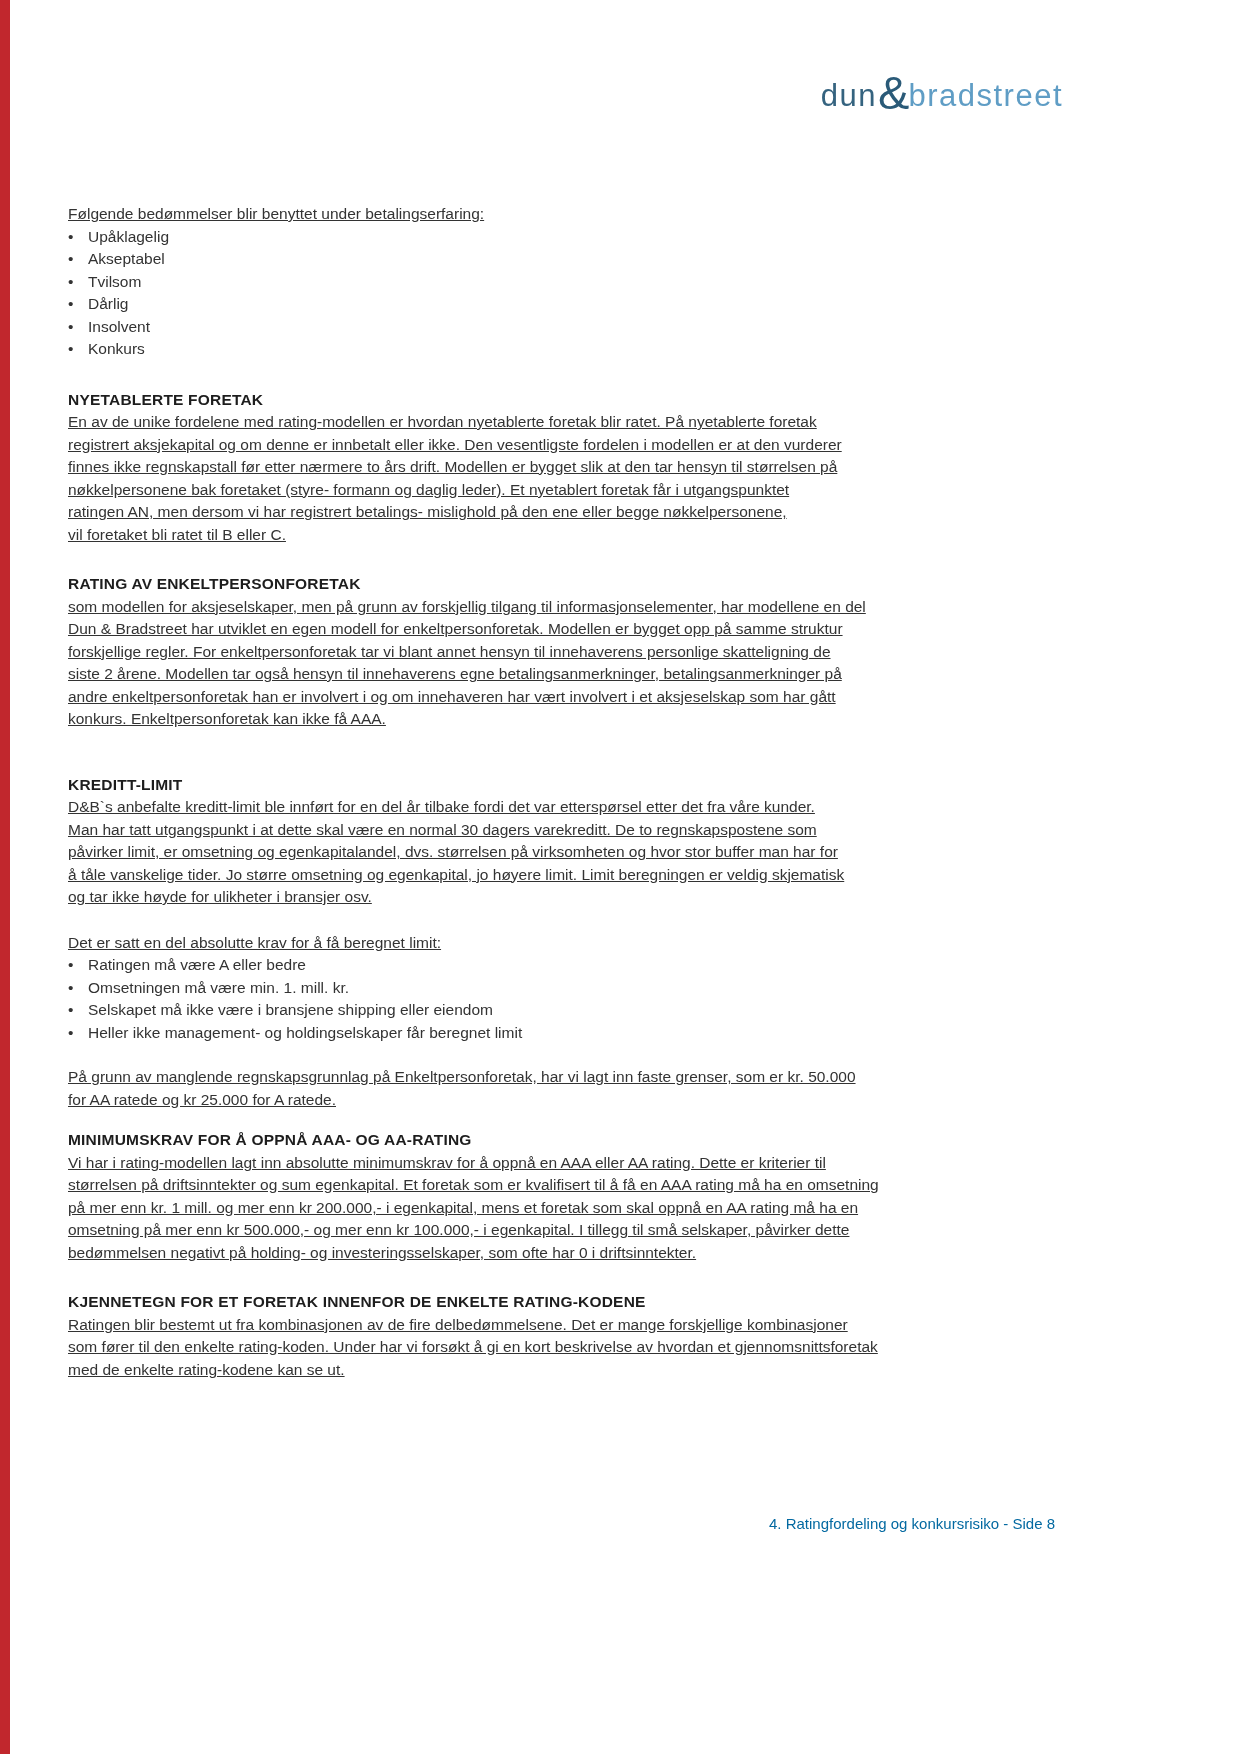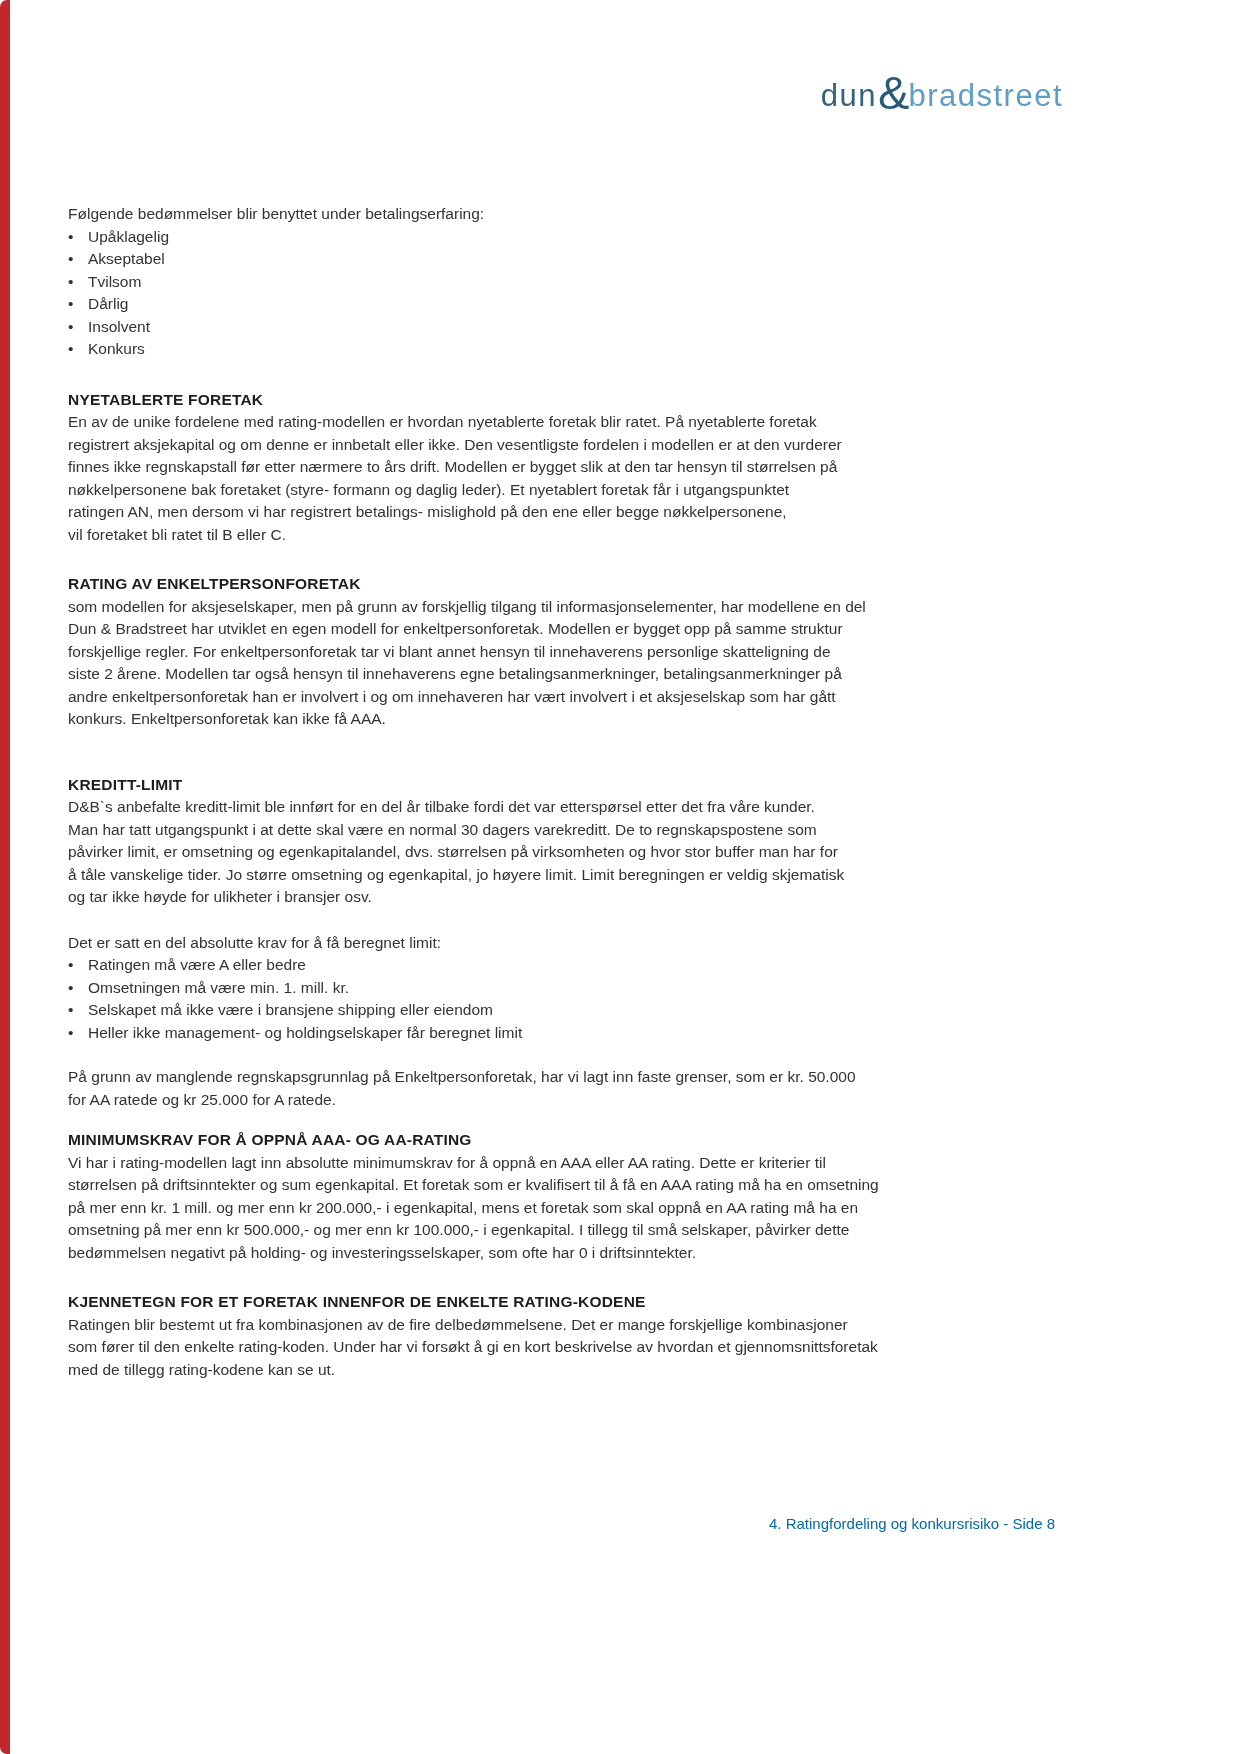--- a/index.html
+++ b/index.html
@@ -3,21 +3,20 @@
 <meta charset="utf-8">
 <style>
   html,body{margin:0;padding:0;background:#ffffff;}
   .page{
     position:relative;
     width:1241px;
     height:1754px;
     background:#ffffff;
     font-family:"Liberation Sans","DejaVu Sans",sans-serif;
     overflow:hidden;
-    border-radius:7px;
   }
   .red-stripe{
     position:absolute;
     left:0;top:0;
     width:10px;height:1754px;
     background:#c1272d;
   }
   .logo{
     position:absolute;
     top:68px;
@@ -46,21 +45,21 @@
   }
   .content{
     position:absolute;
     left:68px;
     top:203px;
     width:1000px;
     font-size:15.5px;
     line-height:22.5px;
     color:#333333;
   }
-  .line{white-space:pre;}
+  .line{white-space:pre;text-decoration:underline;}
   .heading{
     font-weight:bold;
     color:#1d1d1d;
     letter-spacing:0.2px;
     white-space:pre;
   }
   ul.bullets{
     margin:0;padding:0;list-style:none;
   }
   ul.bullets li{white-space:pre;}
@@ -164,20 +163,20 @@
       <div class="line">størrelsen på driftsinntekter og sum egenkapital. Et foretak som er kvalifisert til å få en AAA rating må ha en omsetning</div>
       <div class="line">på mer enn kr. 1 mill. og mer enn kr 200.000,- i egenkapital, mens et foretak som skal oppnå en AA rating må ha en</div>
       <div class="line">omsetning på mer enn kr 500.000,- og mer enn kr 100.000,- i egenkapital. I tillegg til små selskaper, påvirker dette</div>
       <div class="line">bedømmelsen negativt på holding- og investeringsselskaper, som ofte har 0 i driftsinntekter.</div>
     </section>
 
     <section class="mt-sec5">
       <div class="heading">KJENNETEGN FOR ET FORETAK INNENFOR DE ENKELTE RATING-KODENE</div>
       <div class="line">Ratingen blir bestemt ut fra kombinasjonen av de fire delbedømmelsene. Det er mange forskjellige kombinasjoner</div>
       <div class="line">som fører til den enkelte rating-koden. Under har vi forsøkt å gi en kort beskrivelse av hvordan et gjennomsnittsforetak</div>
-      <div class="line">med de tillegg rating-kodene kan se ut.</div>
+      <div class="line">med de enkelte rating-kodene kan se ut.</div>
     </section>
 
   </div>
 
   <div class="footer">4. Ratingfordeling og konkursrisiko - Side 8</div>
 
 </div>
 
 </body></html>

